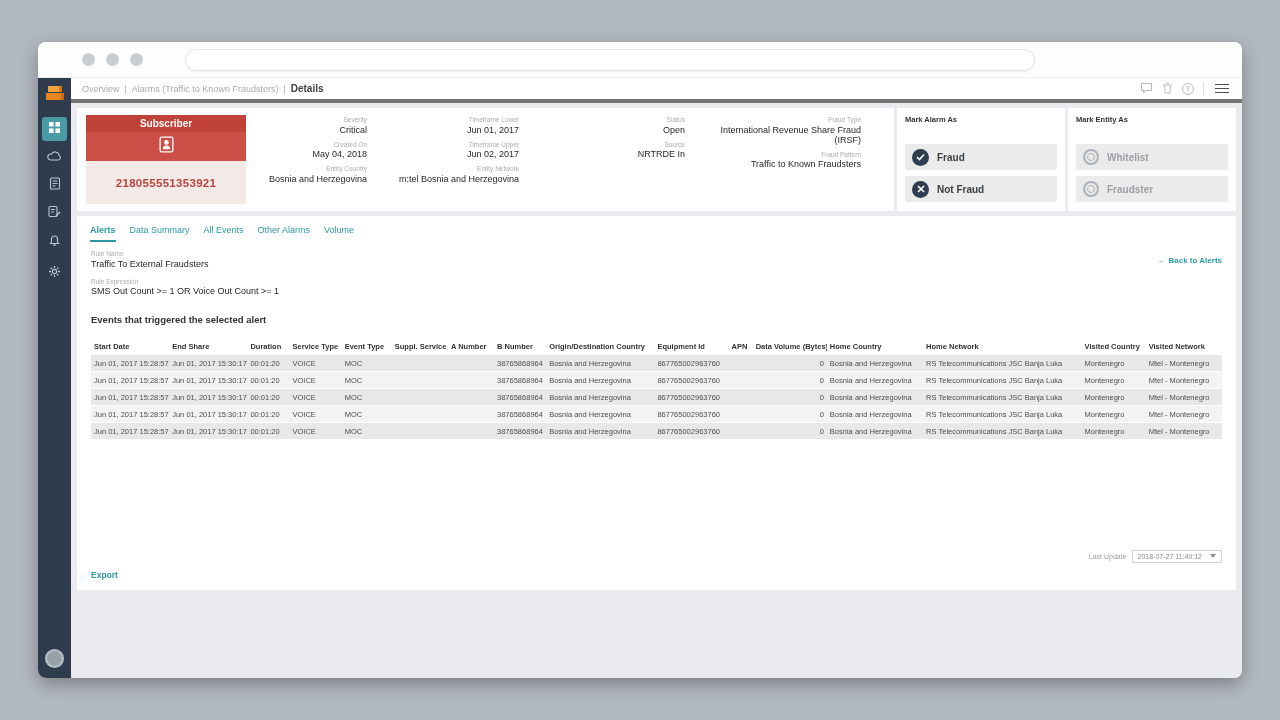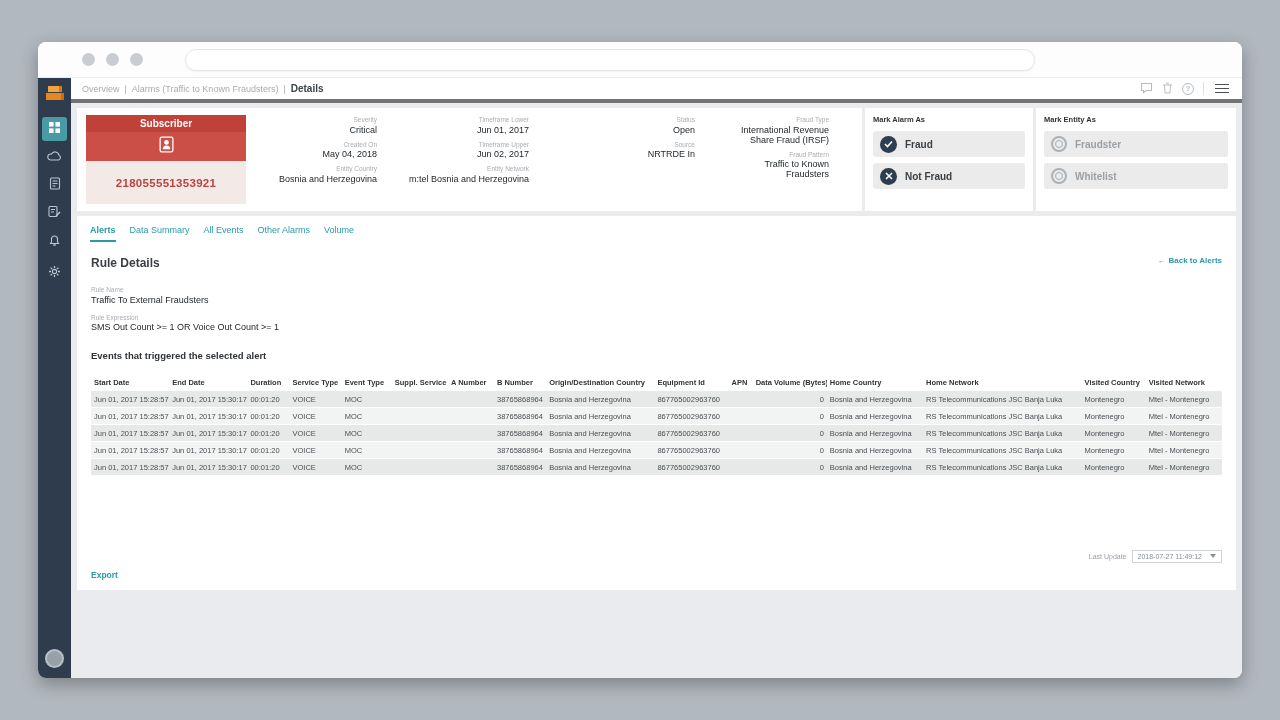--- a/index.html
+++ b/index.html
@@ -35,36 +35,36 @@
   .help-icon { width:12px; height:12px; border:1px solid #b6bcc2; border-radius:50%; color:#b6bcc2; font-size:8px;
                display:flex; align-items:center; justify-content:center; font-weight:bold; cursor:pointer; }
   .vsep { width:1px; height:13px; background:#dcdfe2; }
   .hamburger { display:flex; flex-direction:column; gap:2.5px; cursor:pointer; padding:2px; }
   .hamburger div { width:14px; height:1.6px; background:#4a4f54; }
 
   .content { flex:1; padding:5px 6px; display:flex; flex-direction:column; min-height:0; }
   .top-row { display:flex; gap:3px; margin-bottom:5px; height:103px; flex-shrink:0; }
 
   .summary-card { background:#fff; flex:1; display:flex; padding:7px 9px; min-width:0; }
-  .subscriber { width:160px; flex-shrink:0; margin-right:29px; display:flex; flex-direction:column;border-radius:17px; }
+  .subscriber { width:160px; flex-shrink:0; margin-right:19px; display:flex; flex-direction:column;border-radius:17px; }
   .sub-header { background:#bf4138; color:#fff; font-size:10px; font-weight:bold; text-align:center; padding:3px 0; }
   .sub-body { background:#cb4f46; display:flex; justify-content:center; align-items:center; padding:4px 0; }
   .sub-number { background:#f3e9e7; color:#b8453d; font-weight:bold; font-size:11.5px; flex:1;
                 display:flex; align-items:center; justify-content:center; letter-spacing:.3px; }
 
   .detail-cols { display:flex; flex:1; padding-top:1px; min-width:0; }
   .dcol { margin-right:24px;text-align:right; }
   .dcol.c1 { width:102px; } .dcol.c2 { width:128px; } .dcol.c3 { width:142px; } .dcol.c4 { flex:1; }
   .field { margin-bottom:6px; }
   .flabel { font-size:6.5px; color:#a9adb2; margin-bottom:1.5px; }
   .fvalue { font-size:9px; color:#24292d; }
 
   .mark-panel { background:#fff; width:168px; padding:6px 8px; flex-shrink:0; }
-  .mark-panel.entity { width:200px; }
-  .mark-title { font-size:7.5px; color:#2f3337; font-weight:bold; margin:1px 0 7px; }
+  .mark-panel.entity { width:168px; }
+  .mark-title { font-size:7.5px; color:#2f3337; font-weight:bold; margin:1px 0 20px; }
   .mark-btn { display:flex; align-items:center; background:#ebebeb; border-radius:2px; height:26px; margin-bottom:6px;
               padding:0 7px; gap:8px; cursor:pointer; }
   .circle-icon { width:17px; height:17px; border-radius:50%; background:#2d3e50; display:flex; align-items:center; justify-content:center; flex-shrink:0; }
   .ring-icon { width:16px; height:16px; border-radius:50%; border:2px solid #abb1b7; position:relative; flex-shrink:0; }
   .ring-icon::after { content:""; position:absolute; inset:2px; border-radius:50%; border:1.5px solid #abb1b7; }
   .mark-btn .blabel { font-size:10px; font-weight:bold; color:#3a3f44; }
   .mark-btn.disabled .blabel { color:#9ba0a5; }
 
   
   .panel { background:#fff; height:374px; display:flex; flex-direction:column; flex-shrink:0; }
@@ -311,44 +311,43 @@
                   </svg>
               </span>
               <span class="blabel">Not Fraud</span>
             </div>
           </div>
 
           <div class="mark-panel entity">
             <div class="mark-title">Mark Entity As</div>
             <div class="mark-btn disabled">
               <span class="ring-icon"></span>
-              <span class="blabel">Fraudster</span>
+              <span class="blabel">Whitelist</span>
             </div>
             <div class="mark-btn disabled">
               <span class="ring-icon"></span>
-              <span class="blabel">Whitelist</span>
+              <span class="blabel">Fraudster</span>
             </div>
           </div>
         </div>
 
         <div class="panel">
           <div class="tabbar">
             <div class="tab active">Alerts</div>
             <div class="tab">Data Summary</div>
             <div class="tab">All Events</div>
             <div class="tab">Other Alarms</div>
             <div class="tab">Volume</div>
           </div>
 
           <div class="section">
             <div class="back-link">
               <span>←</span>
               <span>Back to Alerts</span>
             </div>
-            <div class="rule-heading">Rule Details</div>
 
             <div class="rn-label">Rule Name</div>
             <div class="rn-value">Traffic To External Fraudsters</div>
             <div class="rn-label">Rule Expression</div>
             <div class="rn-value">SMS Out Count &gt;= 1 OR Voice Out Count &gt;= 1</div>
 
             <div class="events-heading">Events that triggered the selected alert</div>
 
             <table class="events">
               <colgroup>
@@ -365,21 +364,21 @@
                   <col style="width: 24px;">
                   <col style="width: 74px;">
                   <col style="width: 96px;">
                   <col style="width: 158px;">
                   <col style="width: 64px;">
                   <col style="width: 76px;">
                 </colgroup>
               <thead>
                   <tr>
                     <th>Start Date</th>
-                    <th>End Date</th>
+                    <th>End Share</th>
                     <th>Duration</th>
                     <th>Service Type</th>
                     <th>Event Type</th>
                     <th>Suppl. Service</th>
                     <th>A Number</th>
                     <th>B Number</th>
                     <th>Origin/Destination Country</th>
                     <th>Equipment Id</th>
                     <th>APN</th>
                     <th>Data Volume (Bytes)</th>

